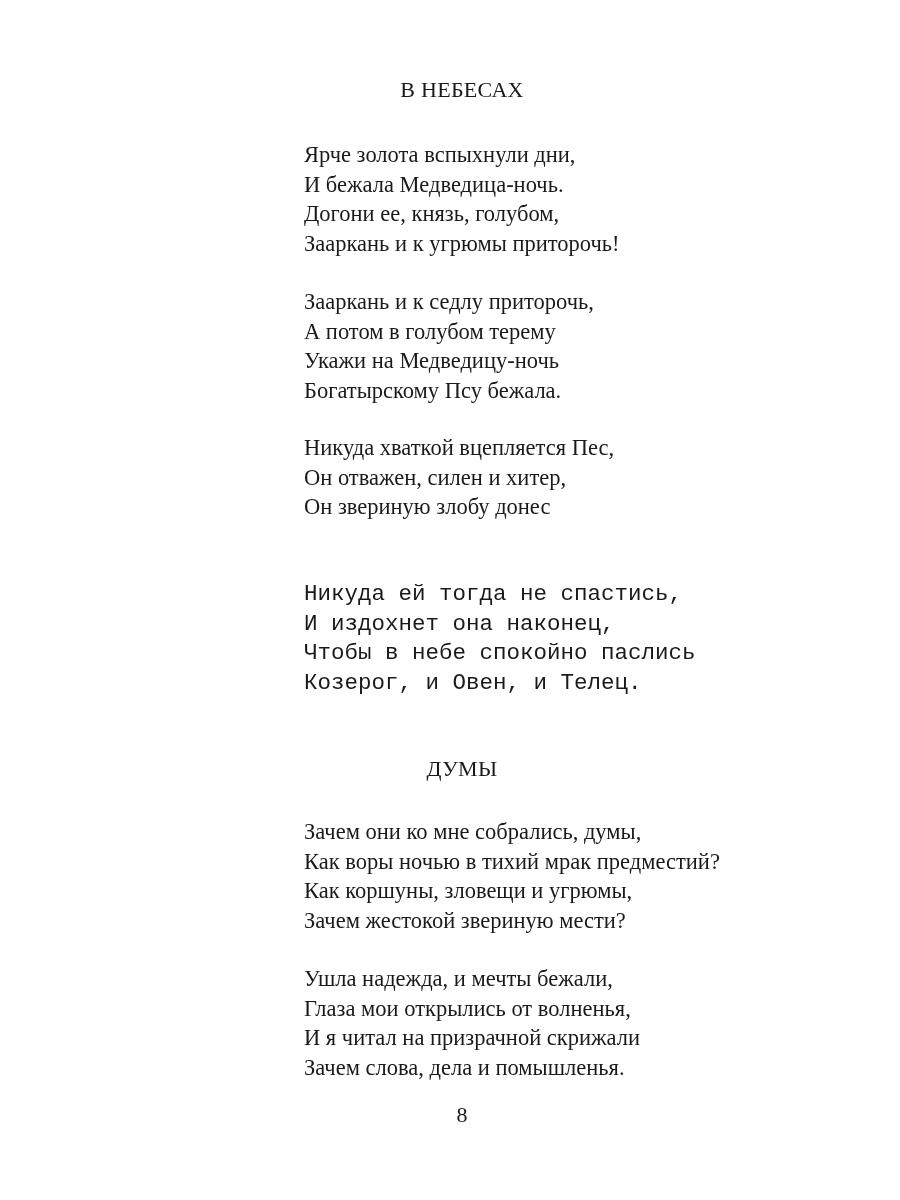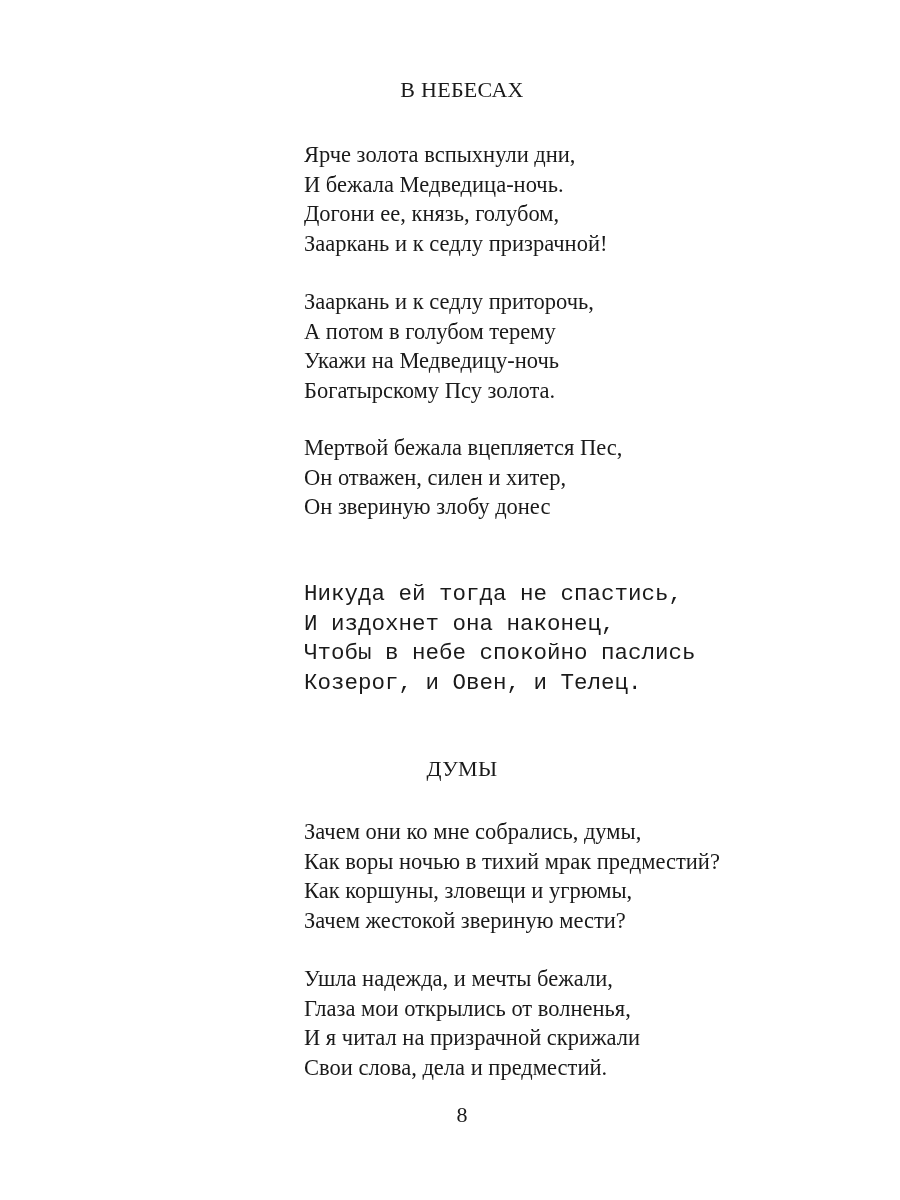--- a/index.html
+++ b/index.html
@@ -56,32 +56,32 @@
 <body>
 
 <div class="page">
 
   <div class="poem-title" style="top:77px;">В НЕБЕСАХ</div>
 
   <div class="stanza" style="top:136px;">
     <div class="line">Ярче золота вспыхнули дни,</div>
     <div class="line">И бежала Медведица-ночь.</div>
     <div class="line">Догони ее, князь, голубом,</div>
-    <div class="line">Зааркань и к седлу призрачной!</div>
+    <div class="line">Зааркань и к угрюмы приторочь!</div>
   </div>
 
   <div class="stanza" style="top:283px;">
     <div class="line">Зааркань и к седлу приторочь,</div>
     <div class="line">А потом в голубом терему</div>
     <div class="line">Укажи на Медведицу-ночь</div>
-    <div class="line">Богатырскому Псу золота.</div>
+    <div class="line">Богатырскому Псу бежала.</div>
   </div>
 
   <div class="stanza" style="top:429px;">
-    <div class="line">Мертвой бежала вцепляется Пес,</div>
+    <div class="line">Никуда хваткой вцепляется Пес,</div>
     <div class="line">Он отважен, силен и хитер,</div>
     <div class="line">Он звериную злобу донес</div>
   </div>
 
   <div class="stanza" style="top:576px;font-family:Liberation Mono, monospace;">
     <div class="line">Никуда ей тогда не спастись,</div>
     <div class="line">И издохнет она наконец,</div>
     <div class="line">Чтобы в небе спокойно паслись</div>
     <div class="line">Козерог, и Овен, и Телец.</div>
   </div>
@@ -92,18 +92,18 @@
     <div class="line">Зачем они ко мне собрались, думы,</div>
     <div class="line">Как воры ночью в тихий мрак предместий?</div>
     <div class="line">Как коршуны, зловещи и угрюмы,</div>
     <div class="line">Зачем жестокой звериную мести?</div>
   </div>
 
   <div class="stanza" style="top:960px;">
     <div class="line">Ушла надежда, и мечты бежали,</div>
     <div class="line">Глаза мои открылись от волненья,</div>
     <div class="line">И я читал на призрачной скрижали</div>
-    <div class="line">Свои слова, дела и предместий.</div>
+    <div class="line">Зачем слова, дела и помышленья.</div>
   </div>
 
   <div class="page-number">8</div>
 
 </div>
 
 </body></html>

